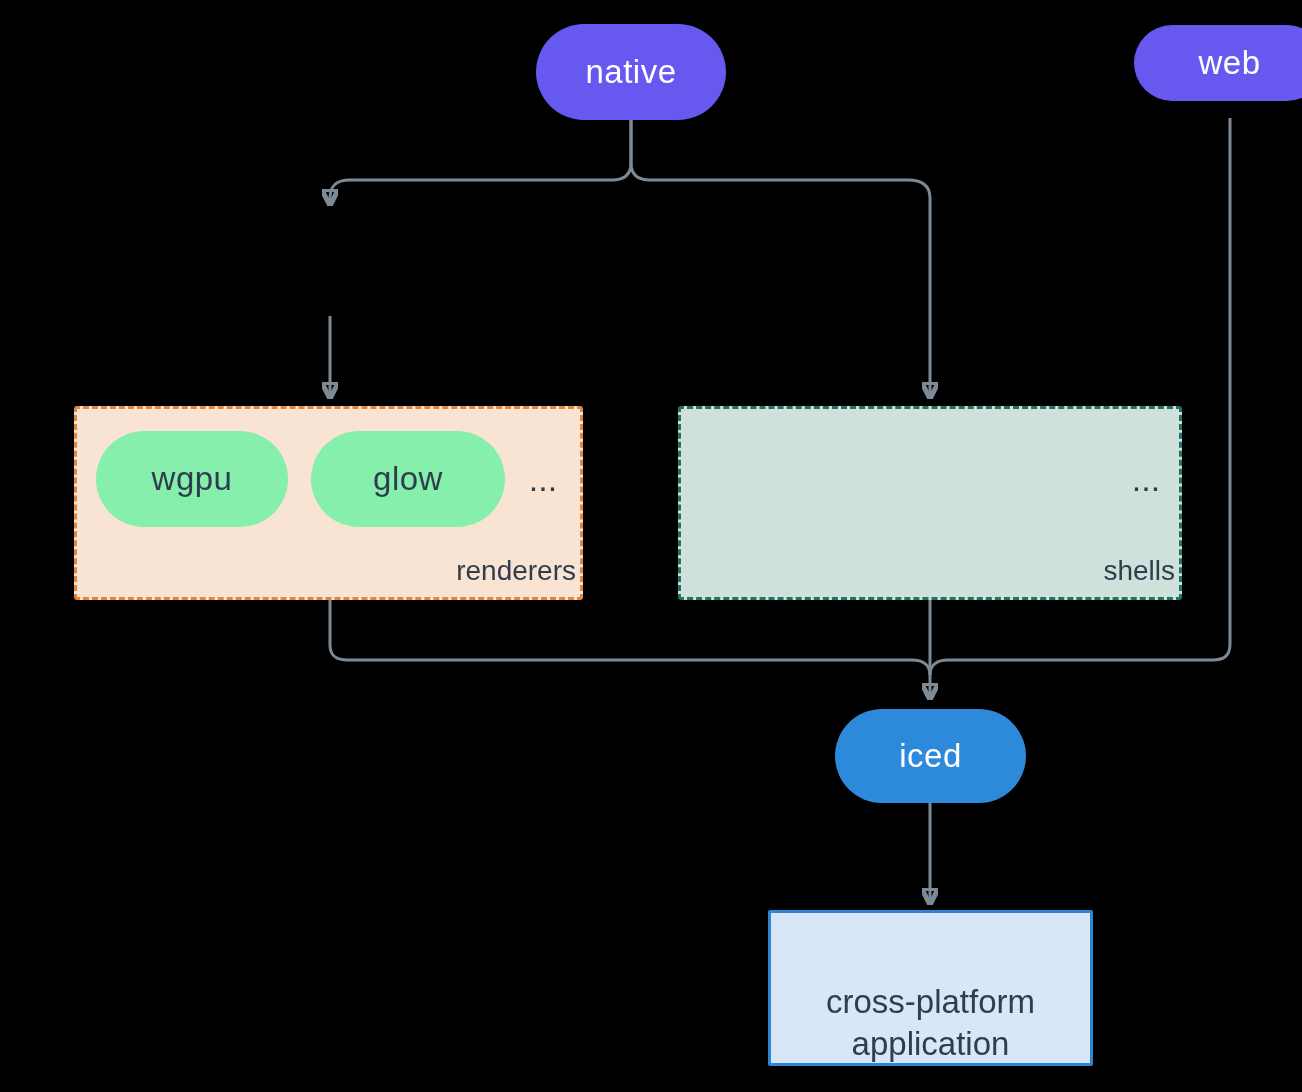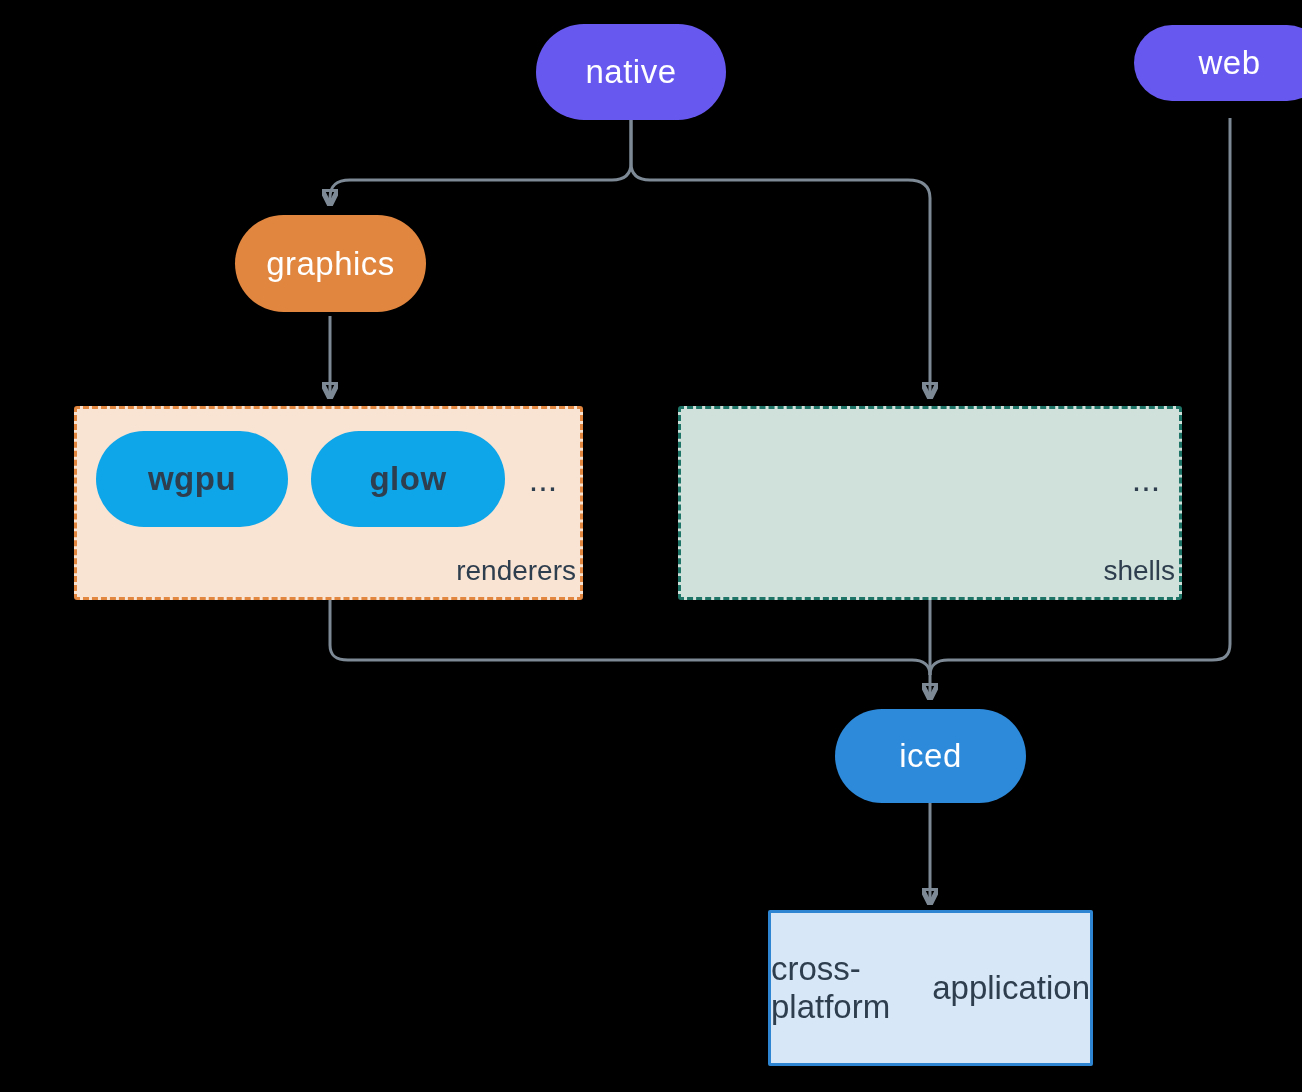--- a/index.html
+++ b/index.html
@@ -34,21 +34,21 @@
     align-items: center;
     justify-content: center;
     font-size: 33px;
     letter-spacing: 0.5px;
     color: #ffffff;
     box-sizing: border-box;
   }
   .pill.purple { background: var(--purple); }
   .pill.orange { background: var(--orange); }
   .pill.blue   { background: var(--blue); }
-  .pill.white  { background: #0ea5e9; color: var(--dark_text); font-weight: bold; }
+  .pill.white  { background: #86efac; color: var(--dark_text); }
 
   .groupbox {
     position: absolute;
     box-sizing: border-box;
     border-radius: 3px;
   }
   .groupbox.renderers {
     left: 26px; top: 406px; width: 509px; height: 194px;
     background: var(--peach_fill);
     border: 3px dashed var(--orange_border);
@@ -76,22 +76,23 @@
   }
   .appbox {
     position: absolute;
     left: 720px; top: 910px;
     width: 325px; height: 156px;
     box-sizing: border-box;
     background: var(--app_fill);
     border: 3px solid var(--app_border);
     border-radius: 2px;
     display: flex;
+    flex-direction: column;
     align-items: center;
-    justify-content: center;
+    justify-content: flex-end;
     gap: 4px;
     font-size: 33px;
     color: var(--dark_text);
   }
 </style>
 </head>
 <body>
 
 <div class="canvas">
 
@@ -107,21 +108,20 @@
     <path d="M282 600 V645 C282 656 288 660 300 660 H864 C875 660 882 665 882 675"></path>
     <path d="M1182 118 V644 C1182 656 1176 660 1164 660 H900 C889 660 882 665 882 675"></path>
     <path d="M882 600 V695" marker-end="url(#arrowhead)"></path>
     <path d="M882 803 V900" marker-end="url(#arrowhead)"></path>
   </svg>
 
   <div class="pill purple" style="left:488px; top:24px; width:190px; height:96px;">native</div>
 
   <div class="pill purple" style="left:1086px; top:25px; width:191px; height:76px;">web</div>
 
-  <div class="pill orange" style="left:187px; top:215px; width:191px; height:97px;">graphics</div>
 
   <div class="groupbox renderers">
     <div class="pill white" style="left:19px; top:22px; width:192px; height:96px;">wgpu</div>
     <div class="pill white" style="left:234px; top:22px; width:194px; height:96px;">glow</div>
     <div class="ellipsis" style="left:436px;">...</div>
     <div class="group-label">renderers</div>
   </div>
 
   <div class="groupbox shells">
     <div class="ellipsis" style="left:435px;">...</div>

